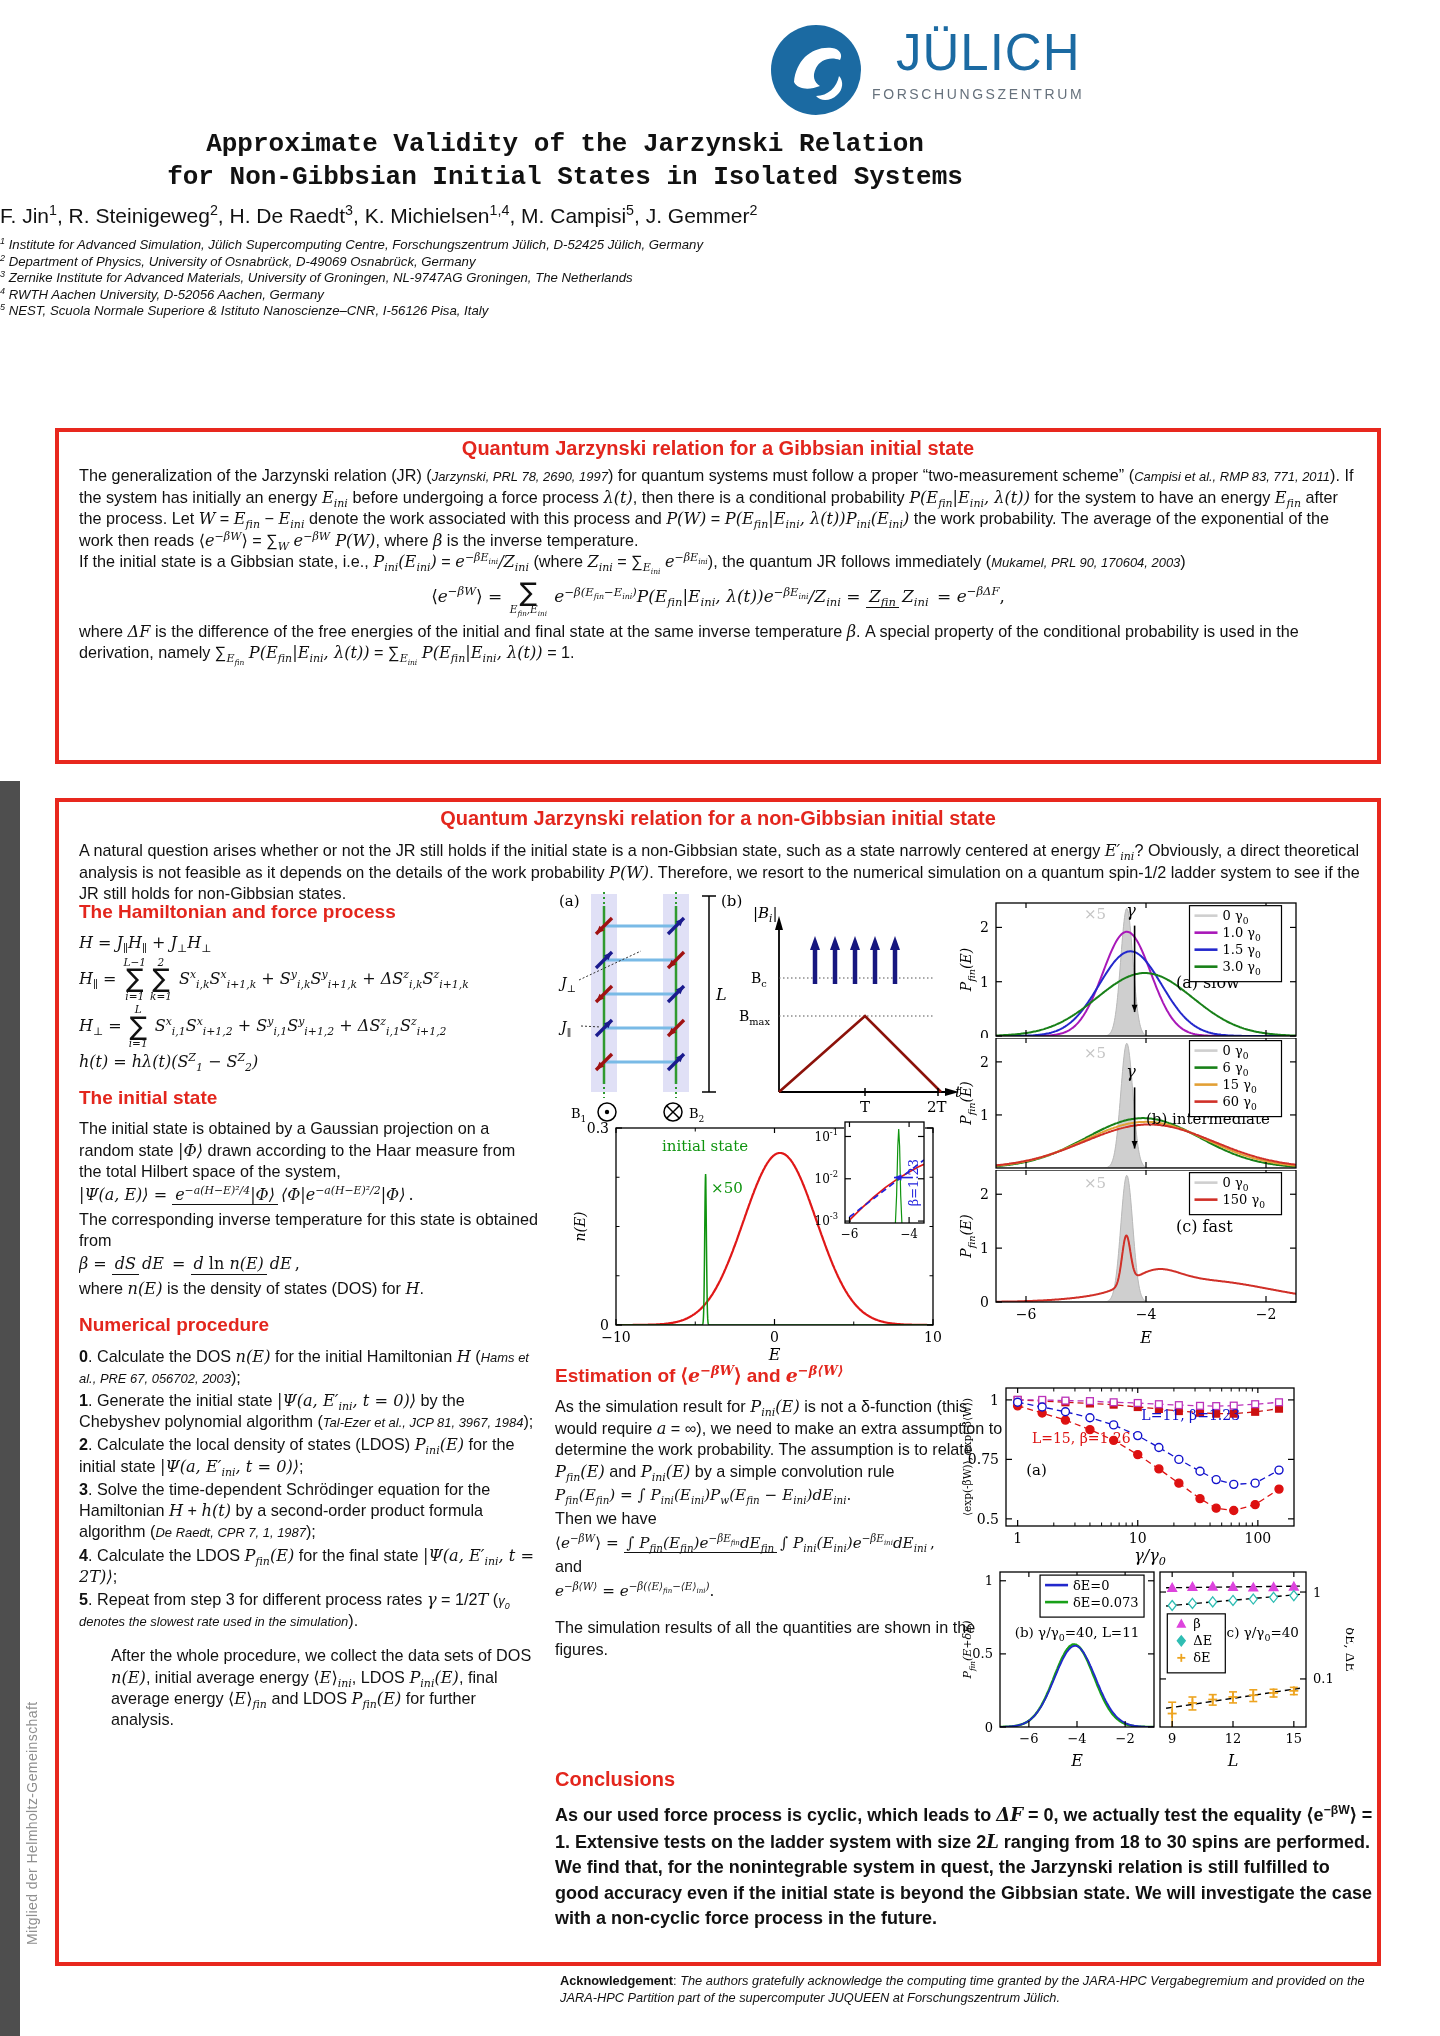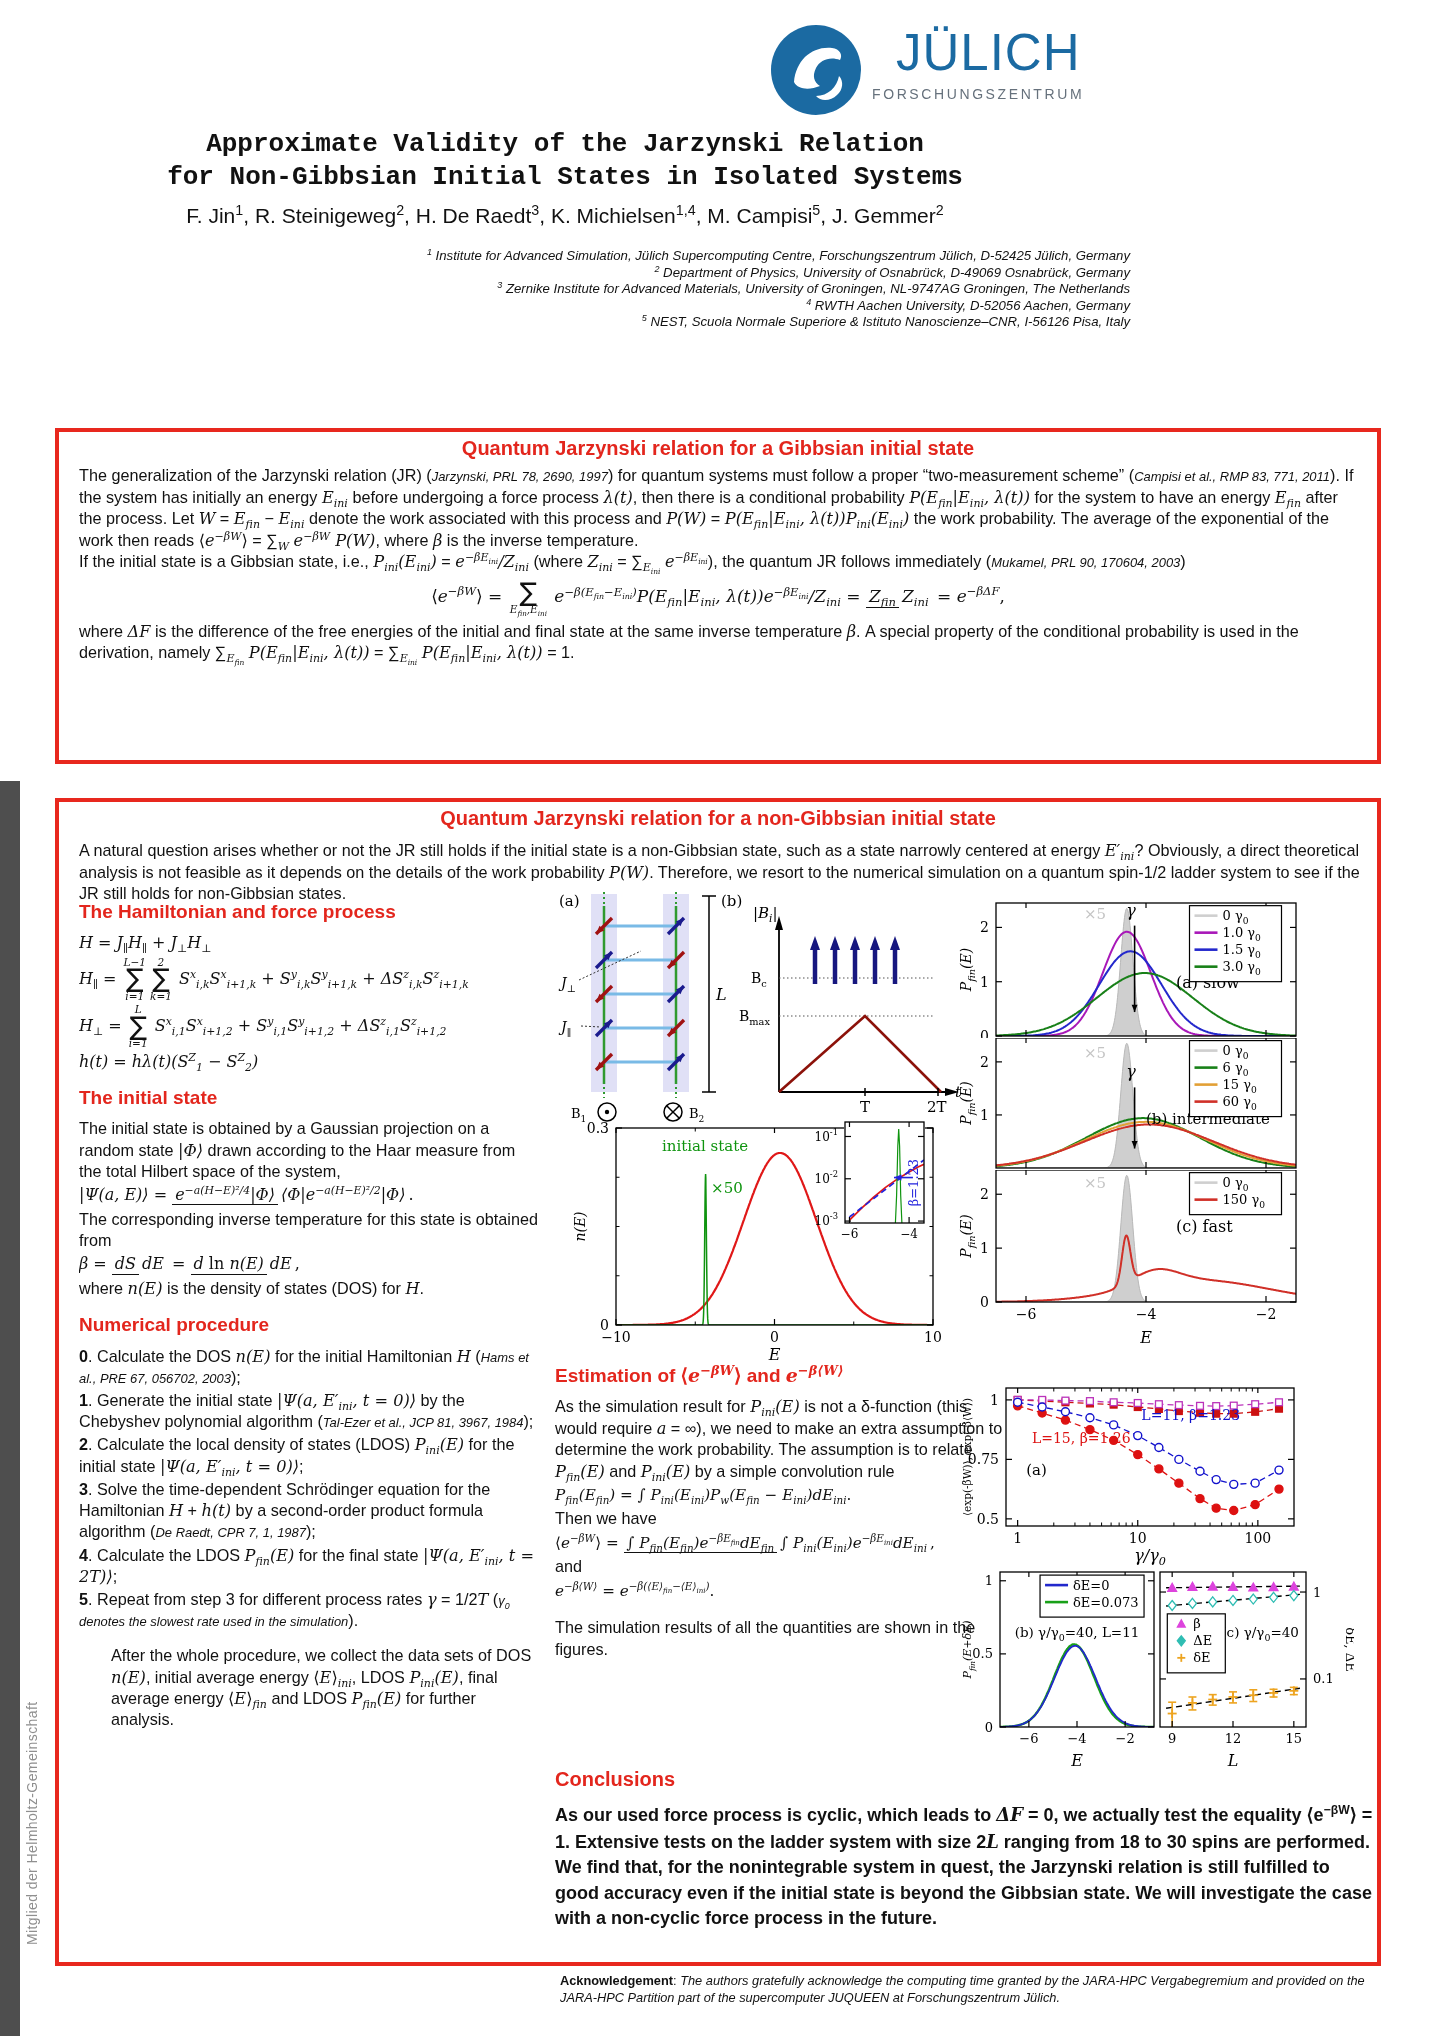--- a/index.html
+++ b/index.html
@@ -21,22 +21,22 @@
   .rbox{position:absolute;border:4px solid #e8281e;background:#fff;box-sizing:border-box;}
   .boxtitle{text-align:center;font-size:20px;font-weight:bold;margin-top:5px;}
   .sidebar-strip{left:0;top:781px;width:20px;height:1255px;background:#4e4e4e;}
   .helmholtz{left:24px;top:1645px;height:300px;writing-mode:vertical-rl;transform:rotate(180deg);
              font-size:14px;color:#8f8f8f;letter-spacing:0.4px;}
   .logo{left:770px;top:24px;display:flex;}
   .logo-name{font-size:51px;font-weight:normal;color:#1b6aa2;line-height:58px;letter-spacing:1px;margin-left:24px;}
   .logo-sub{font-size:14px;color:#66717c;letter-spacing:2.6px;margin-top:4px;}
   .title{left:0;top:128px;width:1130px;text-align:center;font-family:Liberation Mono, monospace;
          font-weight:bold;font-size:26px;line-height:33px;}
-  .authors{left:0;top:204px;width:1130px;text-align:center;font-size:21px;}
-  .affils{left:0;top:248px;width:1130px;text-align:right;font-style:italic;font-size:13.2px;line-height:16.6px;}
+  .authors{left:0;top:204px;width:1130px;font-size:21px;}
+  .affils{left:0;top:237px;width:1130px;text-align:left;font-style:italic;font-size:13.2px;line-height:16.6px;}
   #box1{left:55px;top:428px;width:1326px;height:336px;}
   #box1 .bodytext{font-size:16.2px;line-height:1.33;margin:5px 20px;}
   .eqline{text-align:center;font-size:17px;margin:8px 0 6px;font-family:"DejaVu Serif",serif;}
   #box2{left:55px;top:798px;width:1326px;height:1168px;}
   .intro{left:20px;top:38px;width:1284px;font-size:16.2px;line-height:1.33;}
   .leftcol{left:20px;top:98px;width:460px;height:1058px;font-size:16.2px;line-height:1.31;overflow:hidden;}
   .leftcol .h{font-size:19px;font-weight:bold;margin:13px 0 8px;}
   .leftcol .h.first{margin-top:0;}
   .leftcol .eq{margin:3px 0;font-size:16px;font-family:"DejaVu Serif",serif;}
   .leftcol p{margin:2px 0;}

